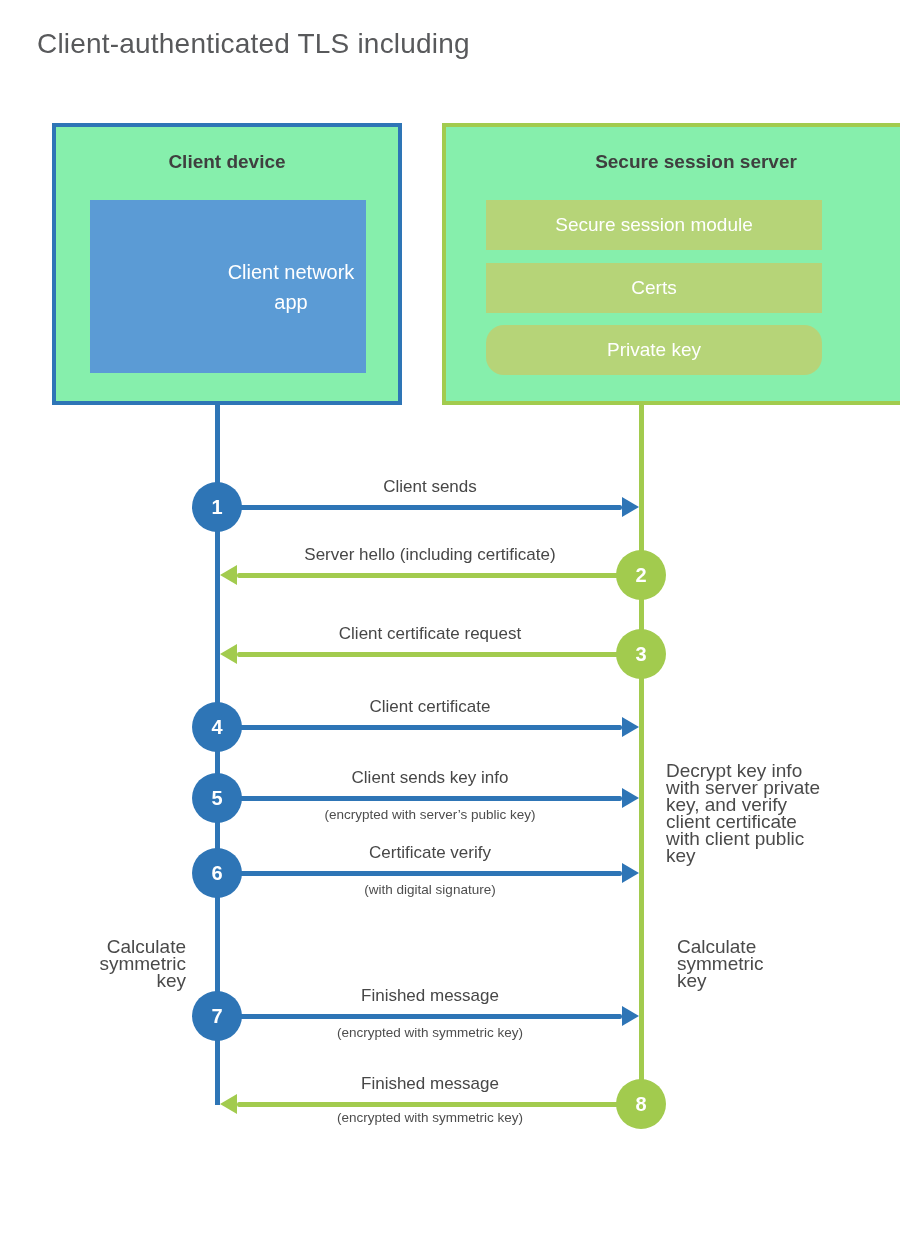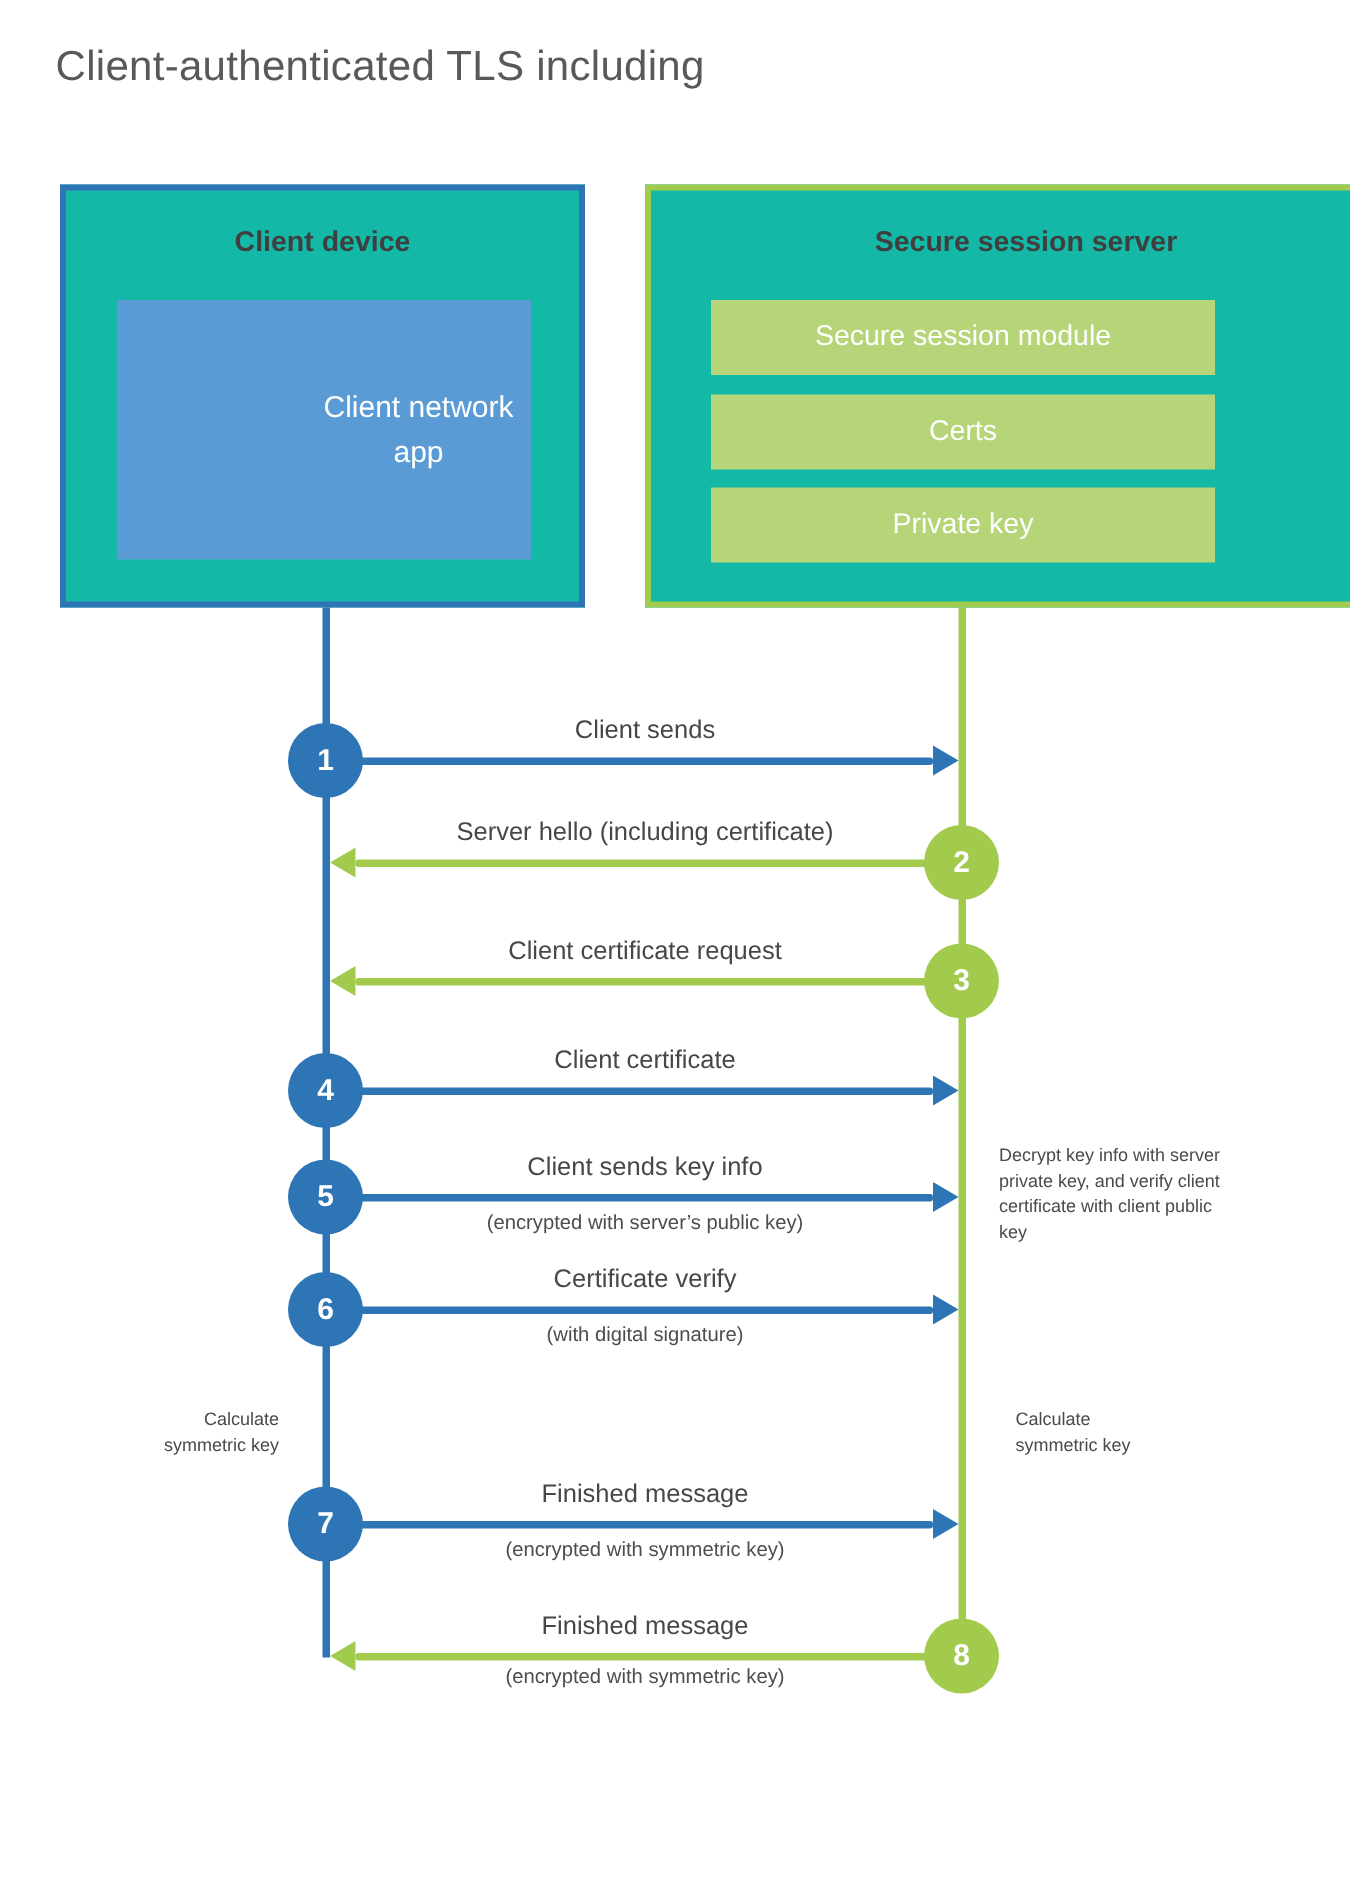--- a/index.html
+++ b/index.html
@@ -4,21 +4,21 @@
 <style>
   html,body{margin:0;padding:0;background:#ffffff;}
   .canvas{
     position:relative;width:900px;height:1256px;background:#ffffff;overflow:hidden;
     font-family:"Liberation Sans","DejaVu Sans",sans-serif;
   }
   .page-title{
     position:absolute;left:37px;top:28px;margin:0;
     font-size:28px;font-weight:300;color:#58595b;letter-spacing:.2px;
   }
-  .box{position:absolute;background:#14b8a6;box-sizing:border-box;}
+  .box{position:absolute;background:#86efac;box-sizing:border-box;margin-left:12px;}
   .box.client{left:40px;top:123px;width:350px;height:282px;border:4px solid var(--blue,#2e75b6);}
   .box.server{left:430px;top:123px;width:508px;height:282px;border:4px solid var(--green,#a2cb4e);}
   .box-title{margin:24px 0 0 0;text-align:center;font-size:19px;font-weight:bold;color:#3f3f3f;}
   .client-app{
     position:absolute;left:34px;top:73px;width:276px;height:173px;
     background:var(--blue_fill,#5b9bd5);color:#fff;font-size:20px;
     display:flex;align-items:center;justify-content:flex-end;text-align:center;
   }
   .client-app span{display:inline-block;max-width:150px;line-height:1.5;}
   .server-bar{
@@ -44,21 +44,21 @@
   .head.left{border-right:17px solid var(--green,#a2cb4e);}
   .msg-label{
     position:absolute;left:230px;width:400px;text-align:center;
     font-size:17px;color:#474747;
   }
   .msg-sub{
     position:absolute;left:230px;width:400px;text-align:center;
     font-size:13.5px;color:#4d4d4d;
   }
   .side-note{
-    position:absolute;font-size:12px;line-height:17px;color:#4a4a4a;
+    position:absolute;font-size:19px;line-height:17px;color:#4a4a4a;
   }
 </style>
 </head>
 <body>
 
 <div class="canvas">
 
   <h1 class="page-title">Client-authenticated TLS including</h1>
 
   <div class="vline blue" style="left:215px;top:405px;height:700px;"></div>
@@ -68,21 +68,21 @@
     <div class="box-title">Client device</div>
     <div class="client-app">
       <span>Client network app</span>
     </div>
   </div>
 
   <div class="box server">
     <div class="box-title">Secure session server</div>
     <div class="server-bar" style="top:136px;">Certs</div>
     <div class="server-bar" style="top:73px;">Secure session module</div>
-    <div class="server-bar" style="top:198px;">Private key</div>
+    <div class="server-bar" style="top:198px;border-radius:18px;">Private key</div>
   </div>
 
   <div>
     <div class="msg-label" style="top:477px;">Client sends</div>
     <div class="shaft blue" style="left:217px;top:505px;width:405px;"></div>
     <div class="head right" style="left:622px;top:497px;"></div>
     <div class="circle blue" style="left:192px;top:482px;">
         <span>1</span>
       </div>
   </div>

